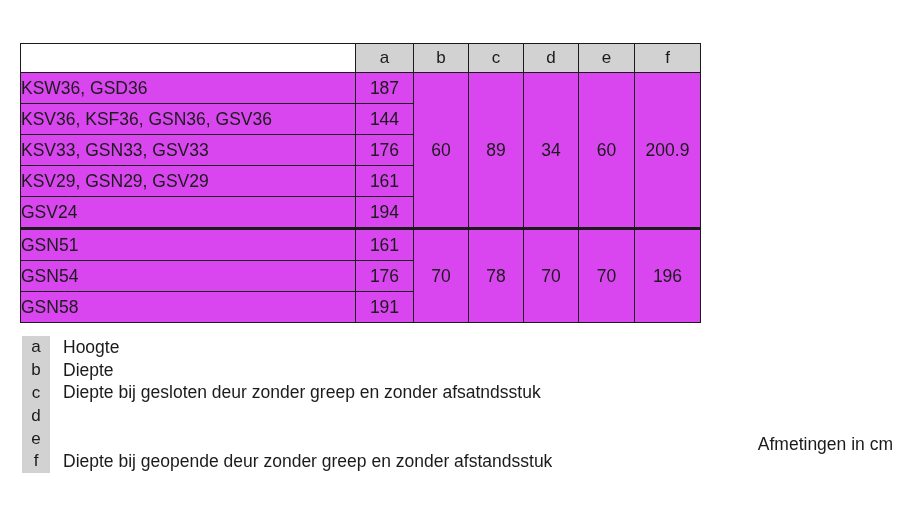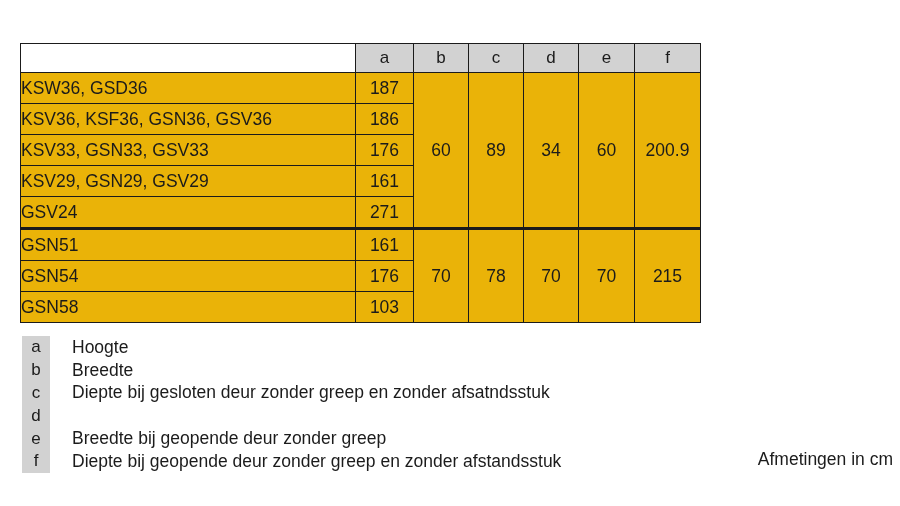--- a/index.html
+++ b/index.html
@@ -28,21 +28,21 @@
     table-layout: fixed;
     width: 680px;
   }
   table.dims th,
   table.dims td {
     border: 1.5px solid #1b1b1b;
     font-weight: 400;
     font-size: 17.5px;
     padding: 0;
     vertical-align: middle;
-    background: #eab308;
+    background: #d946ef;
   }
   table.dims th {
     height: 28px;
     font-size: 17px;
   }
   table.dims th.col-letter {
     background: #d2d2d2;
     text-align: center;
   }
   table.dims th.corner {
@@ -76,31 +76,31 @@
   .legend-key {
     width: 28px;
     background: #d2d2d2;
     display: flex;
     align-items: center;
     justify-content: center;
     font-size: 17px;
     flex: 0 0 auto;
   }
   .legend-label {
-    margin-left: 22px;
+    margin-left: 13px;
     display: flex;
     align-items: center;
     font-size: 17.5px;
     white-space: nowrap;
   }
 
   
   .footer-note {
     position: absolute;
-    top: 449px;
+    top: 434px;
     right: 7px;
     font-size: 17.5px;
     white-space: nowrap;
   }
 </style>
 </head>
 <body>
 
 <div class="table-wrap">
   <table class="dims">
@@ -130,75 +130,74 @@
         <td class="model">KSW36, GSD36</td>
         <td class="val">187</td>
         <td class="val" rowspan="5">60</td>
         <td class="val" rowspan="5">89</td>
         <td class="val" rowspan="5">34</td>
         <td class="val" rowspan="5">60</td>
         <td class="val" rowspan="5">200.9</td>
       </tr>
       <tr>
         <td class="model">KSV36, KSF36, GSN36, GSV36</td>
-        <td class="val">186</td>
+        <td class="val">144</td>
       </tr>
       <tr>
         <td class="model">KSV33, GSN33, GSV33</td>
         <td class="val">176</td>
       </tr>
       <tr>
         <td class="model">KSV29, GSN29, GSV29</td>
         <td class="val">161</td>
       </tr>
       <tr>
         <td class="model">GSV24</td>
-        <td class="val">271</td>
+        <td class="val">194</td>
       </tr>
 
       <tr class="sep">
         <td class="model">GSN51</td>
         <td class="val">161</td>
         <td class="val" rowspan="3">70</td>
         <td class="val" rowspan="3">78</td>
         <td class="val" rowspan="3">70</td>
         <td class="val" rowspan="3">70</td>
-        <td class="val" rowspan="3">215</td>
+        <td class="val" rowspan="3">196</td>
       </tr>
       <tr>
         <td class="model">GSN54</td>
         <td class="val">176</td>
       </tr>
       <tr>
         <td class="model">GSN58</td>
-        <td class="val">103</td>
+        <td class="val">191</td>
       </tr>
     </tbody>
   </table>
 </div>
 
 <div class="legend">
   <div class="legend-row">
     <span class="legend-key">a</span>
     <span class="legend-label">Hoogte</span>
   </div>
   <div class="legend-row">
     <span class="legend-key">b</span>
-    <span class="legend-label">Breedte</span>
+    <span class="legend-label">Diepte</span>
   </div>
   <div class="legend-row">
     <span class="legend-key">c</span>
     <span class="legend-label">Diepte bij gesloten deur zonder greep en zonder afsatndsstuk</span>
   </div>
   <div class="legend-row">
     <span class="legend-key">d</span>
   </div>
   <div class="legend-row">
     <span class="legend-key">e</span>
-    <span class="legend-label">Breedte bij geopende deur zonder greep</span>
   </div>
   <div class="legend-row">
     <span class="legend-key">f</span>
     <span class="legend-label">Diepte bij geopende deur zonder greep en zonder afstandsstuk</span>
   </div>
 </div>
 
 <div class="footer-note">Afmetingen in cm</div>
 
 </body></html>

